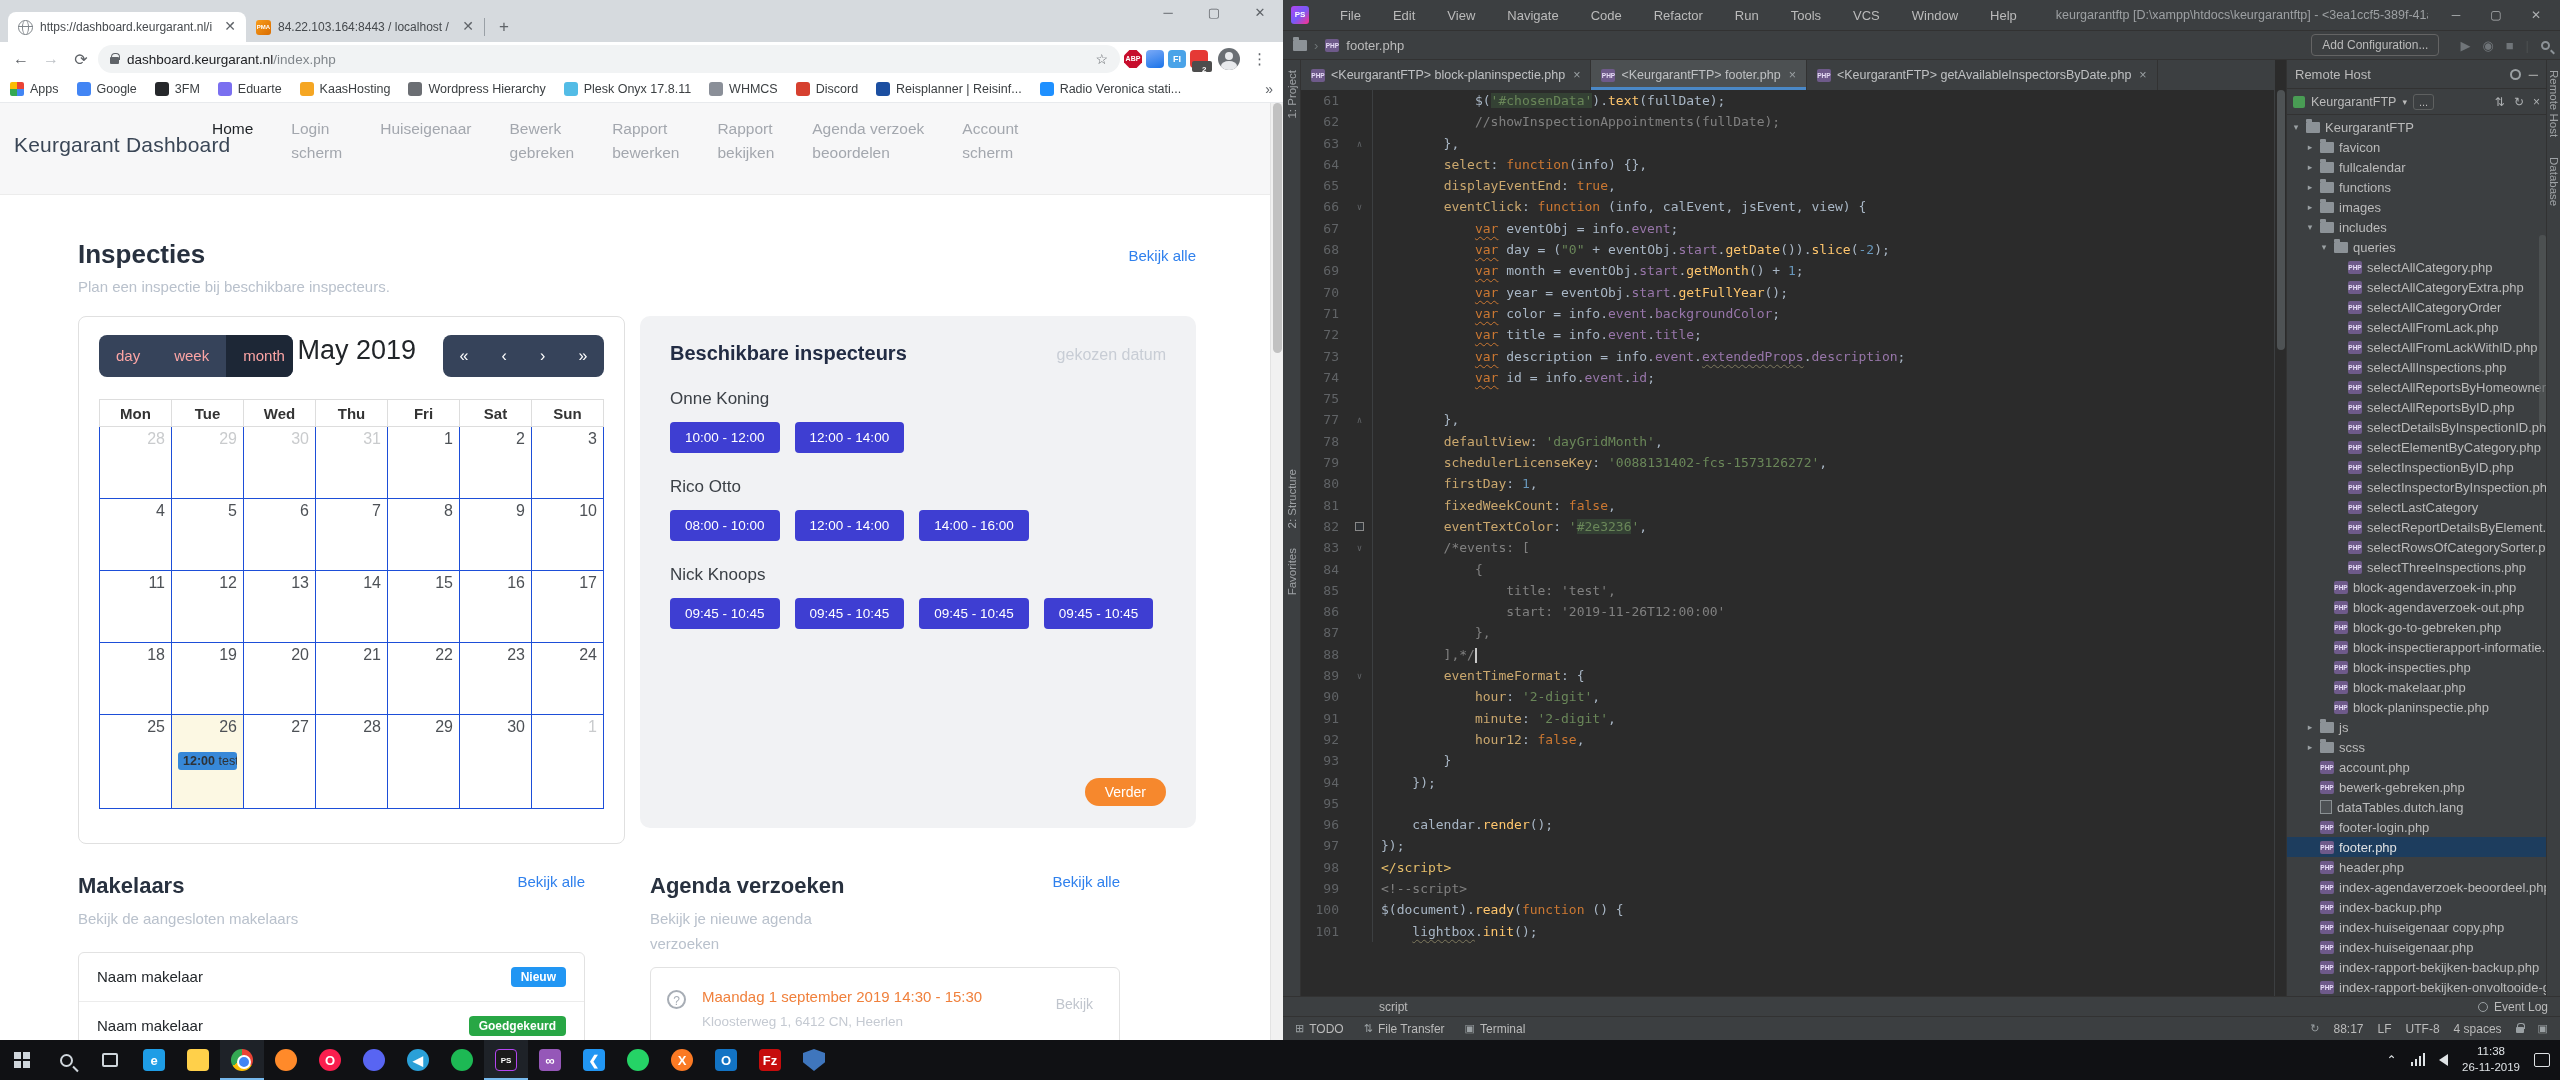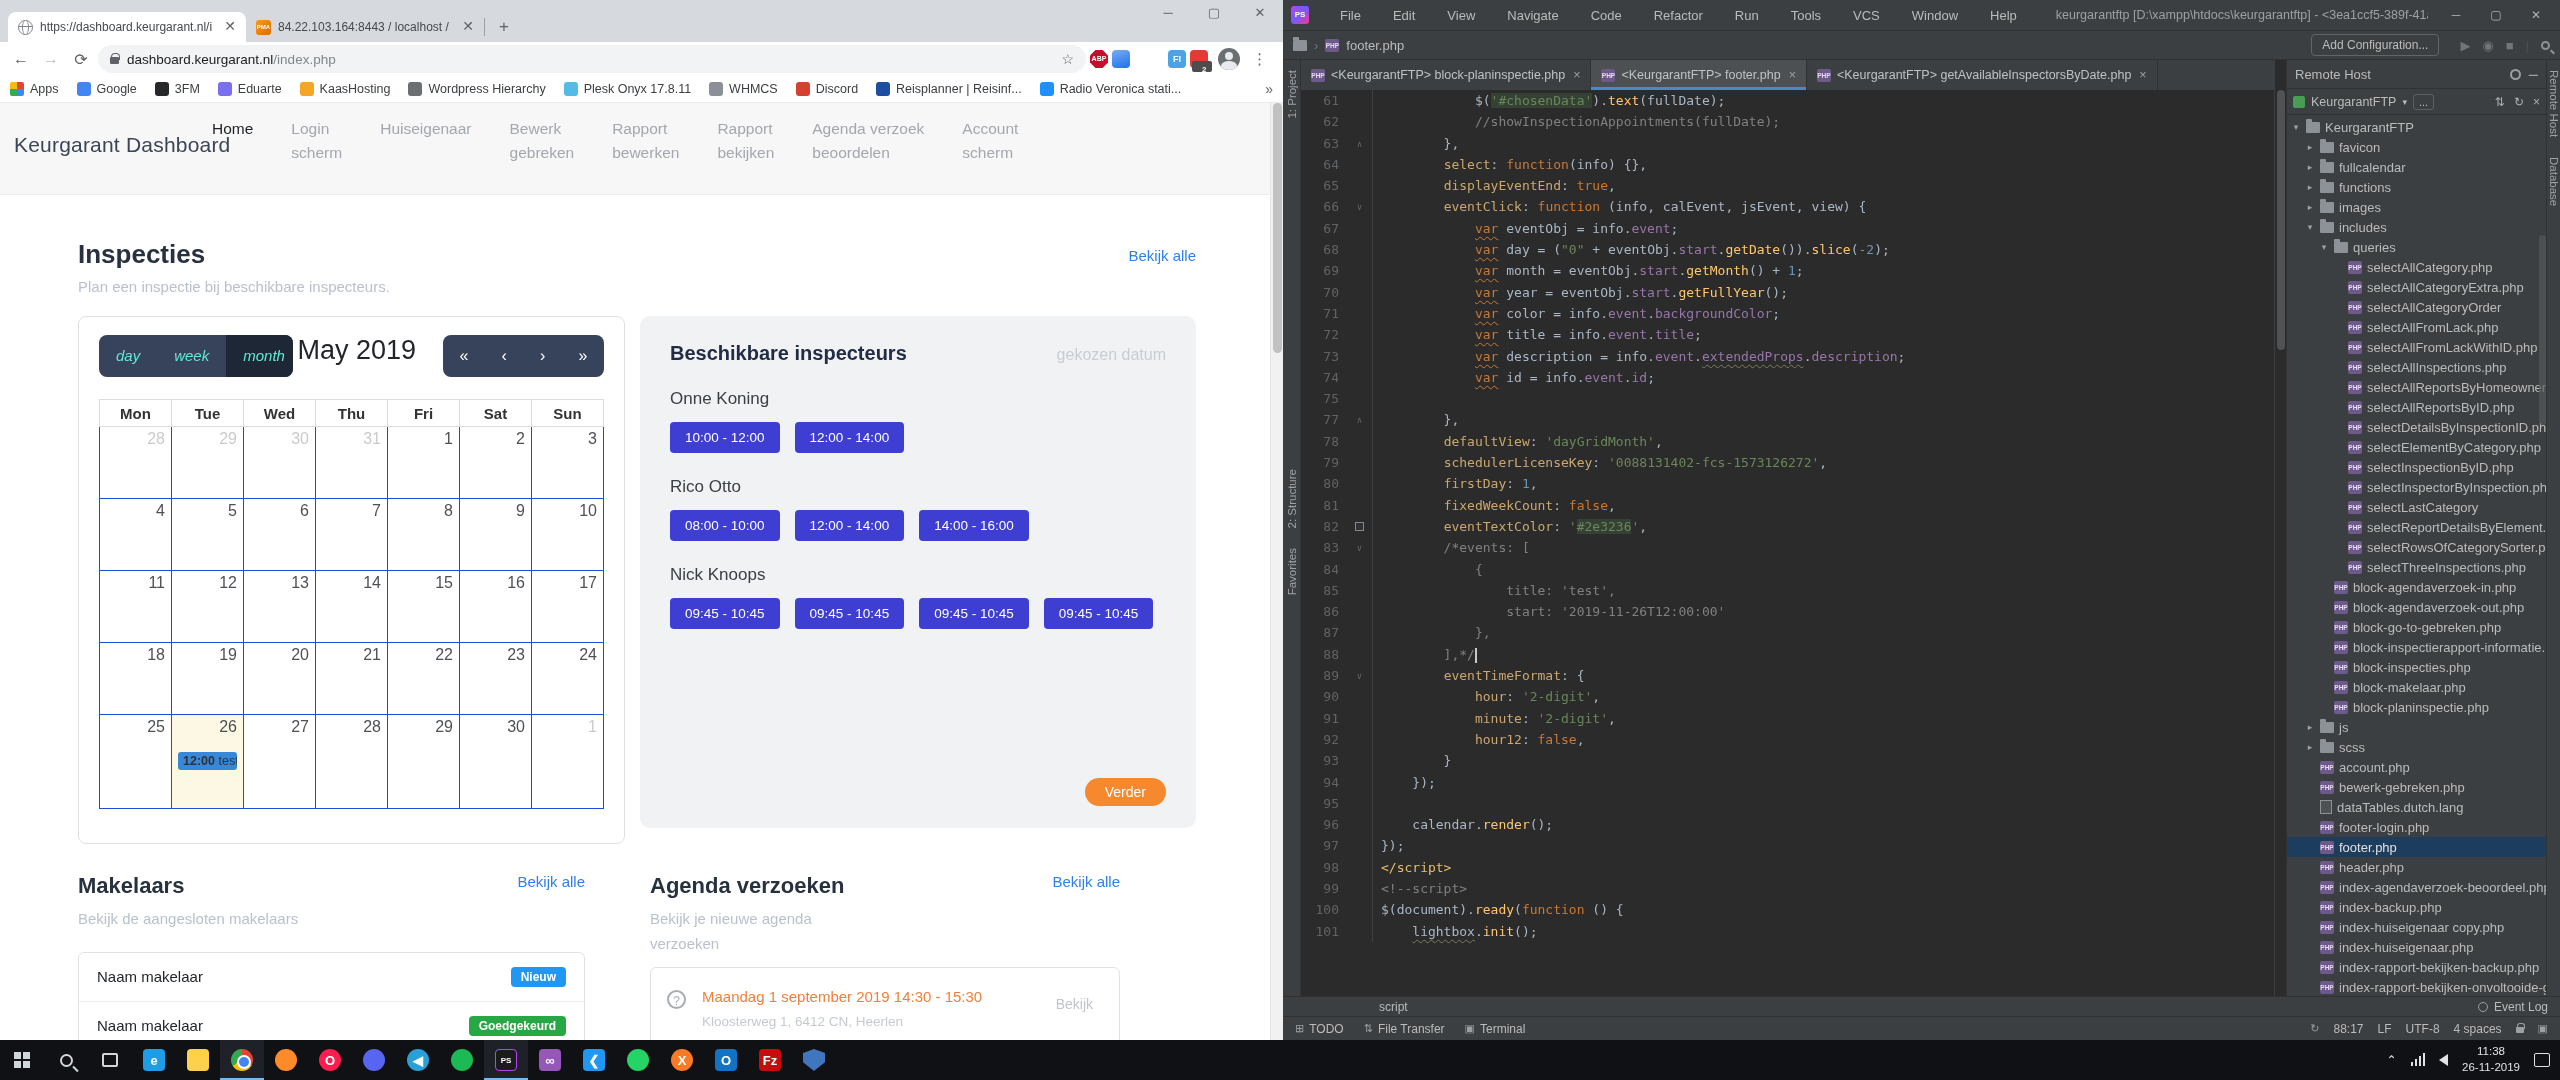--- a/index.html
+++ b/index.html
@@ -27,21 +27,21 @@
   .navbtn.disabled { color:#bdc1c6; }
   .omnibox { flex:1; height:28px; background:#f1f3f4; border-radius:14px; display:flex; align-items:center; padding:0 12px; gap:8px; font-size:13.5px; }
   .lock { width:9px; height:7px; background:#5f6368; border-radius:1px; position:relative; margin-top:3px; }
   .lock::before { content:""; position:absolute; left:1px; top:-4px; width:7px; height:6px; border:1.5px solid #5f6368; border-bottom:none; border-radius:4px 4px 0 0; }
   .url-host { color:#202124; }
   .url-path { color:#80868b; }
   .omni-star { margin-left:auto; color:#5f6368; font-size:14px; }
   .ext { width:18px; height:18px; border-radius:4px; color:#fff; font-size:7px; font-weight:bold; text-align:center; line-height:18px; position:relative; flex:none; }
   .ext.abp { background:#c70d2c; clip-path:polygon(30% 0,70% 0,100% 30%,100% 70%,70% 100%,30% 100%,0 70%,0 30%); }
   .ext.blue-ext { background:linear-gradient(160deg,#7baaf7,#1a73e8); }
-  .ext.fi-ext { background:#4aa3e8; font-size:9px;margin-left:34px; }
+  .ext.fi-ext { background:#4aa3e8; font-size:9px; }
   .ext.red-ext { background:#e53935; }
   .ext .badge { position:absolute; right:-4px; bottom:-4px; background:#4d4d4d; color:#fff; font-size:8px; width:11px; height:11px; line-height:11px; border-radius:2px; }
   .avatar { width:22px; height:22px; border-radius:50%; background:#6a6f74; position:relative; overflow:hidden; flex:none; margin-left:6px;}
   .avatar::before { content:""; position:absolute; left:7px; top:4px; width:8px; height:8px; border-radius:50%; background:#e8eaed; }
   .avatar::after { content:""; position:absolute; left:3px; top:13px; width:16px; height:10px; border-radius:50%; background:#e8eaed; }
   .kebab { color:#5f6368; font-size:15px; padding:0 8px; }
   .bookmarks { height:27px; background:#fff; display:flex; align-items:center; padding:0 10px; gap:18px; font-size:12.5px; color:#3c4043; border-bottom:1px solid #e8eaed; }
   .bm { display:flex; align-items:center; gap:6px; white-space:nowrap; }
   .bm-ico { width:14px; height:14px; border-radius:3px; flex:none; }
   .bm-ico.apps-grid { background:conic-gradient(#ea4335 0 25%, #4285f4 0 50%, #34a853 0 75%, #fbbc05 0); border-radius:2px; }
@@ -57,21 +57,21 @@
   .main-nav .nav-item { font-size:15.5px; color:#a3a7ae; white-space:pre-line; line-height:1.55; }
   .main-nav .nav-item.active { color:#1e2226; }
   .sec-title { font-size:26px; font-weight:bold; color:#28313f; }
   .sec-sub { font-size:15px; color:#b9c1cc; margin-top:8px; }
   .view-all { color:#2f80ed; font-size:15px; }
   .insp-head { position:absolute; left:78px; top:136px; width:1118px; }
   .insp-head .view-all { position:absolute; right:0; top:8px; }
   .cal-card { position:absolute; left:78px; top:213px; width:547px; height:528px; border:1px solid #e0e0e0; border-radius:8px; background:#fff; padding:18px 20px; }
   .cal-toolbar { display:flex; align-items:flex-start; }
   .seg-group { display:flex; background:#36435a; border-radius:8px; overflow:hidden; height:42px; }
-  .seg { color:#5eead4; font-size:15px; padding:0 17px; line-height:42px;font-style:italic; }
+  .seg { color:#fca5a5; font-size:15px; padding:0 17px; line-height:42px; }
   .seg.active { background:#1d2736; }
   .cal-title { width:152px; margin-left:4px; font-size:27px; color:#212529; line-height:1.12; }
   .arrow-group { display:flex; background:#36435a; border-radius:8px; height:42px; width:168px; justify-content:space-around; align-items:center; margin-left:auto; }
   .arrow-group span { color:#fff; font-size:16px; padding:0 6px; }
   .cal-table { width:100%; border-collapse:collapse; margin-top:22px; table-layout:fixed; }
   .cal-table th { border:1px solid #ddd; font-size:15px; color:#333; height:27px; font-weight:bold; }
   .cal-table td { border:1px solid #1d4ed8; vertical-align:top; text-align:right; padding:3px 6px; font-size:16px; color:#4d5156; height:72px; }
   .cal-table td.muted { color:#c9cbcd; }
   .cal-table td.today { background:#fcf8e3; }
   .cal-table tr.last td { height:94px; }

